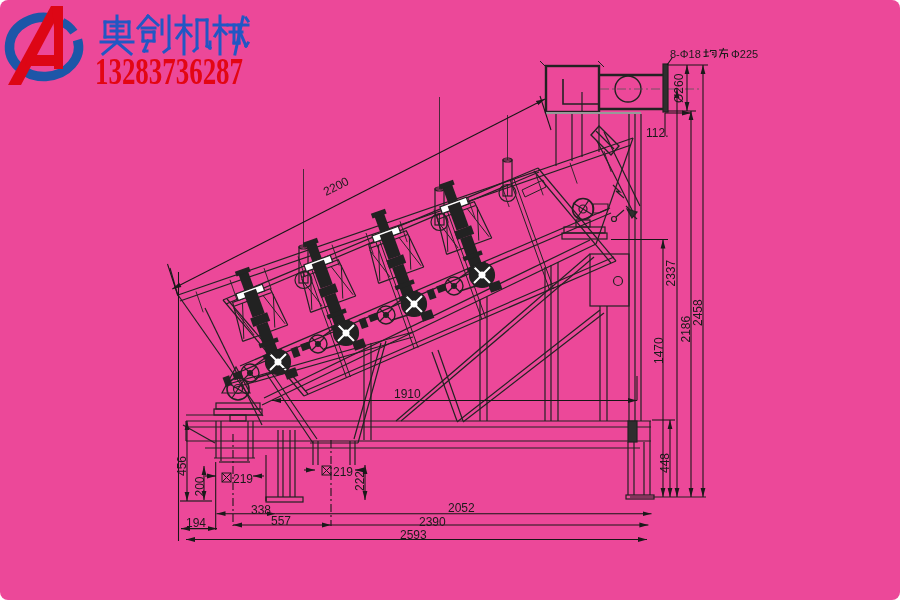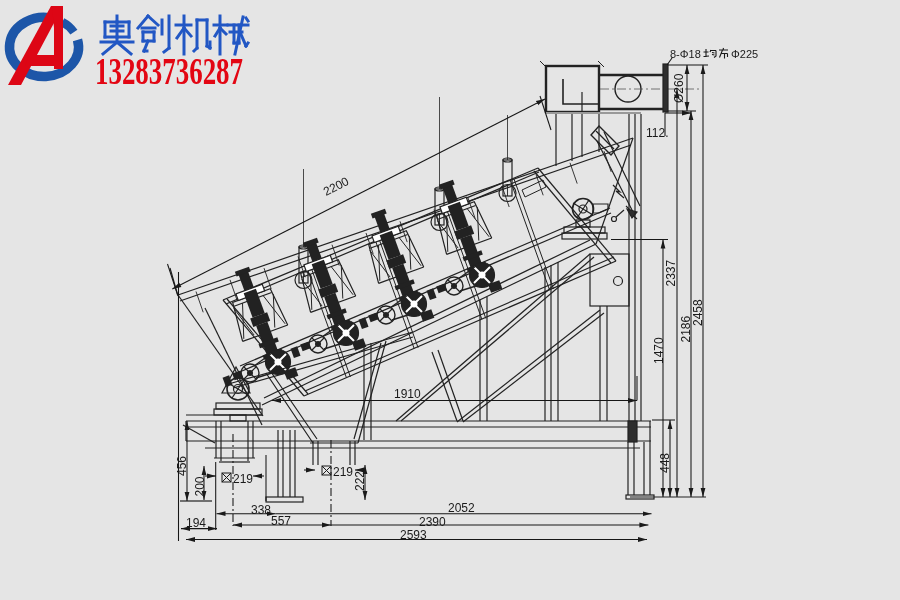--- a/index.html
+++ b/index.html
@@ -1,16 +1,16 @@
 <!DOCTYPE html>
 <html><head>
 <meta charset="utf-8">
 <style>
 html,body{margin:0;padding:0;background:#fff;}
-#page{position:relative;width:900px;height:600px;background:#e5e5e5;overflow:hidden;font-family:"Liberation Sans",sans-serif;}
+#page{position:relative;width:900px;height:600px;background:#ec4899;overflow:hidden;font-family:"Liberation Sans",sans-serif;border-radius:8px;}
 svg{position:absolute;top:0;left:0;}
 .dim{font-family:"Liberation Sans",sans-serif;font-size:12px;fill:#1a1a1a;}
 </style>
 </head>
 <body>
 <div id="page">
 <svg width="900" height="600" viewBox="0 0 900 600">
 <defs>
 <marker id="ar" markerWidth="10" markerHeight="8" refX="9" refY="4" orient="auto" markerUnits="userSpaceOnUse">
   <path d="M9,4 L0,1.6 L0,6.4 Z" fill="#1a1a1a"></path>

